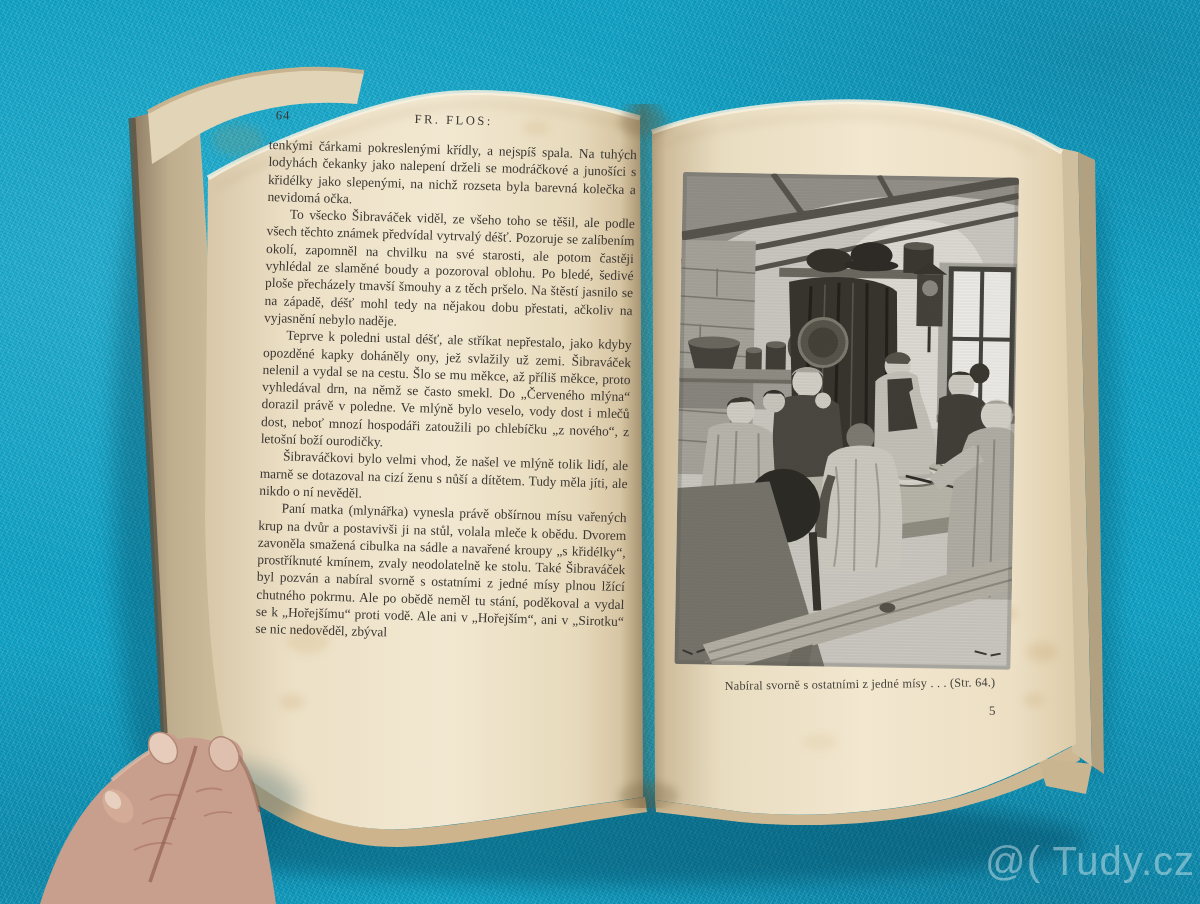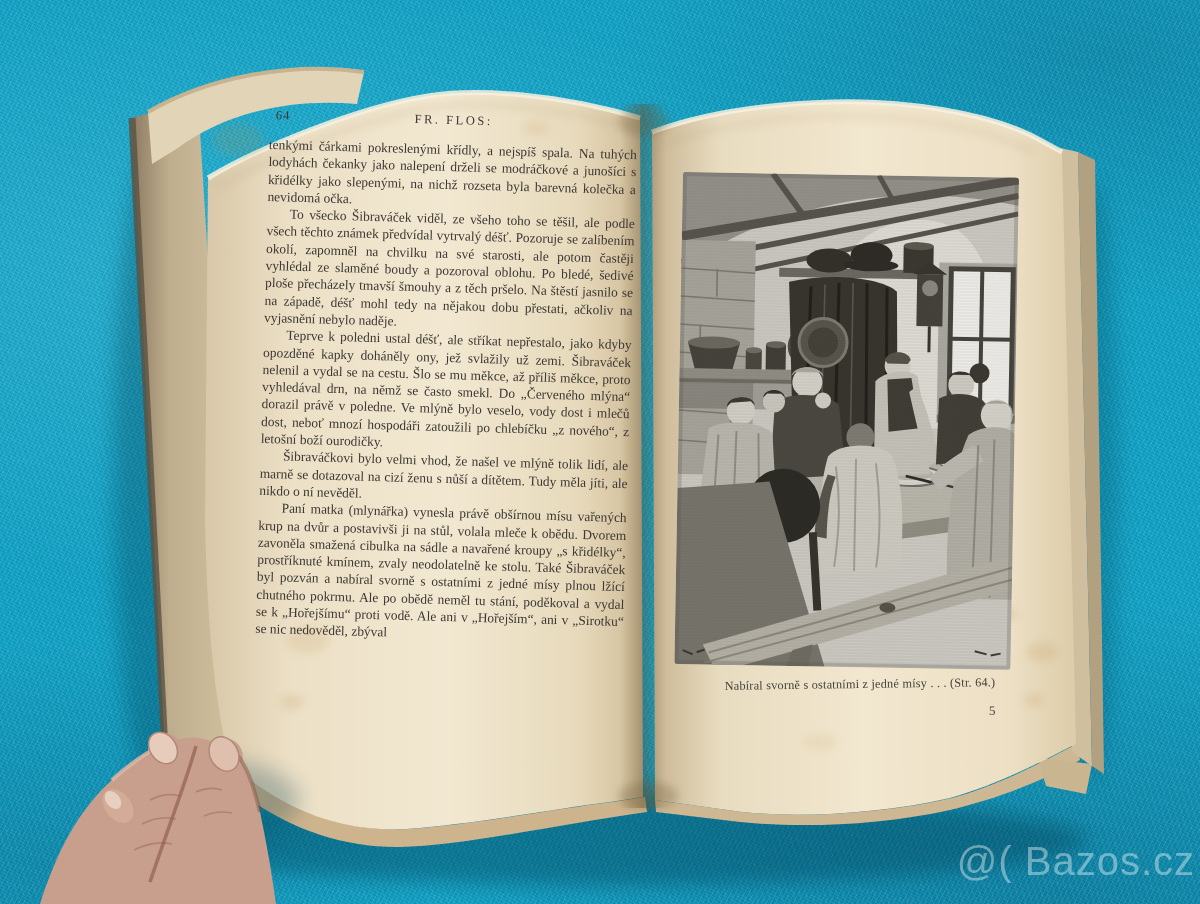--- a/index.html
+++ b/index.html
@@ -310,14 +310,14 @@
         <p>To všecko Šibraváček viděl, ze všeho toho se těšil, ale podle všech těchto známek předvídal vytrvalý déšť. Pozoruje se zalíbením okolí, zapomněl na chvilku na své starosti, ale potom častěji vyhlédal ze slaměné boudy a pozoroval oblohu. Po bledé, šedivé ploše přecházely tmavší šmouhy a z těch pršelo. Na štěstí jasnilo se na západě, déšť mohl tedy na nějakou dobu přestati, ačkoliv na vyjasnění nebylo naděje.</p>
         <p>Teprve k poledni ustal déšť, ale stříkat nepřestalo, jako kdyby opozděné kapky doháněly ony, jež svlažily už zemi. Šibraváček nelenil a vydal se na cestu. Šlo se mu měkce, až příliš měkce, proto vyhledával drn, na němž se často smekl. Do „Červeného mlýna“ dorazil právě v poledne. Ve mlýně bylo veselo, vody dost i mlečů dost, neboť mnozí hospodáři zatoužili po chlebíčku „z nového“, z letošní boží ourodičky.</p>
         <p>Šibraváčkovi bylo velmi vhod, že našel ve mlýně tolik lidí, ale marně se dotazoval na cizí ženu s nůší a dítětem. Tudy měla jíti, ale nikdo o ní nevěděl.</p>
         <p>Paní matka (mlynářka) vynesla právě obšírnou mísu vařených krup na dvůr a postavivši ji na stůl, volala mleče k obědu. Dvorem zavoněla smažená cibulka na sádle a navařené kroupy „s křidélky“, prostříknuté kmínem, zvaly neodolatelně ke stolu. Také Šibraváček byl pozván a nabíral svorně s ostatními z jedné mísy plnou lžící chutného pokrmu. Ale po obědě neměl tu stání, poděkoval a vydal se k „Hořejšímu“ proti vodě. Ale ani v „Hořejším“, ani v „Sirotku“ se nic nedověděl, zbýval</p>
       </div>
   </div>
 
   <div class="caption">Nabíral svorně s ostatními z jedné mísy . . . (Str. 64.)</div>
   <div class="rpage-num">5</div>
 
-  <div class="watermark">@( Bazos.cz</div>
+  <div class="watermark">@( Tudy.cz</div>
 </div>
 
 </body></html>

